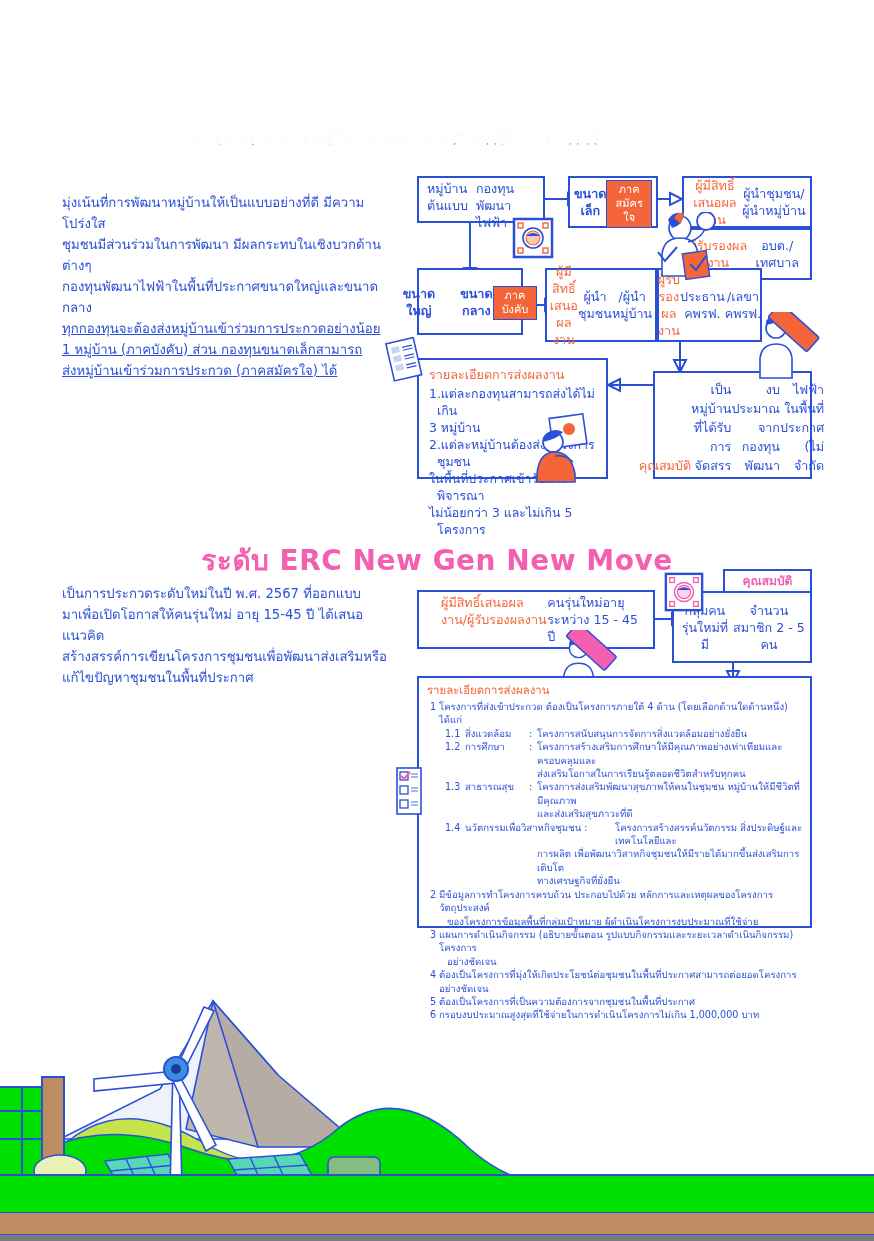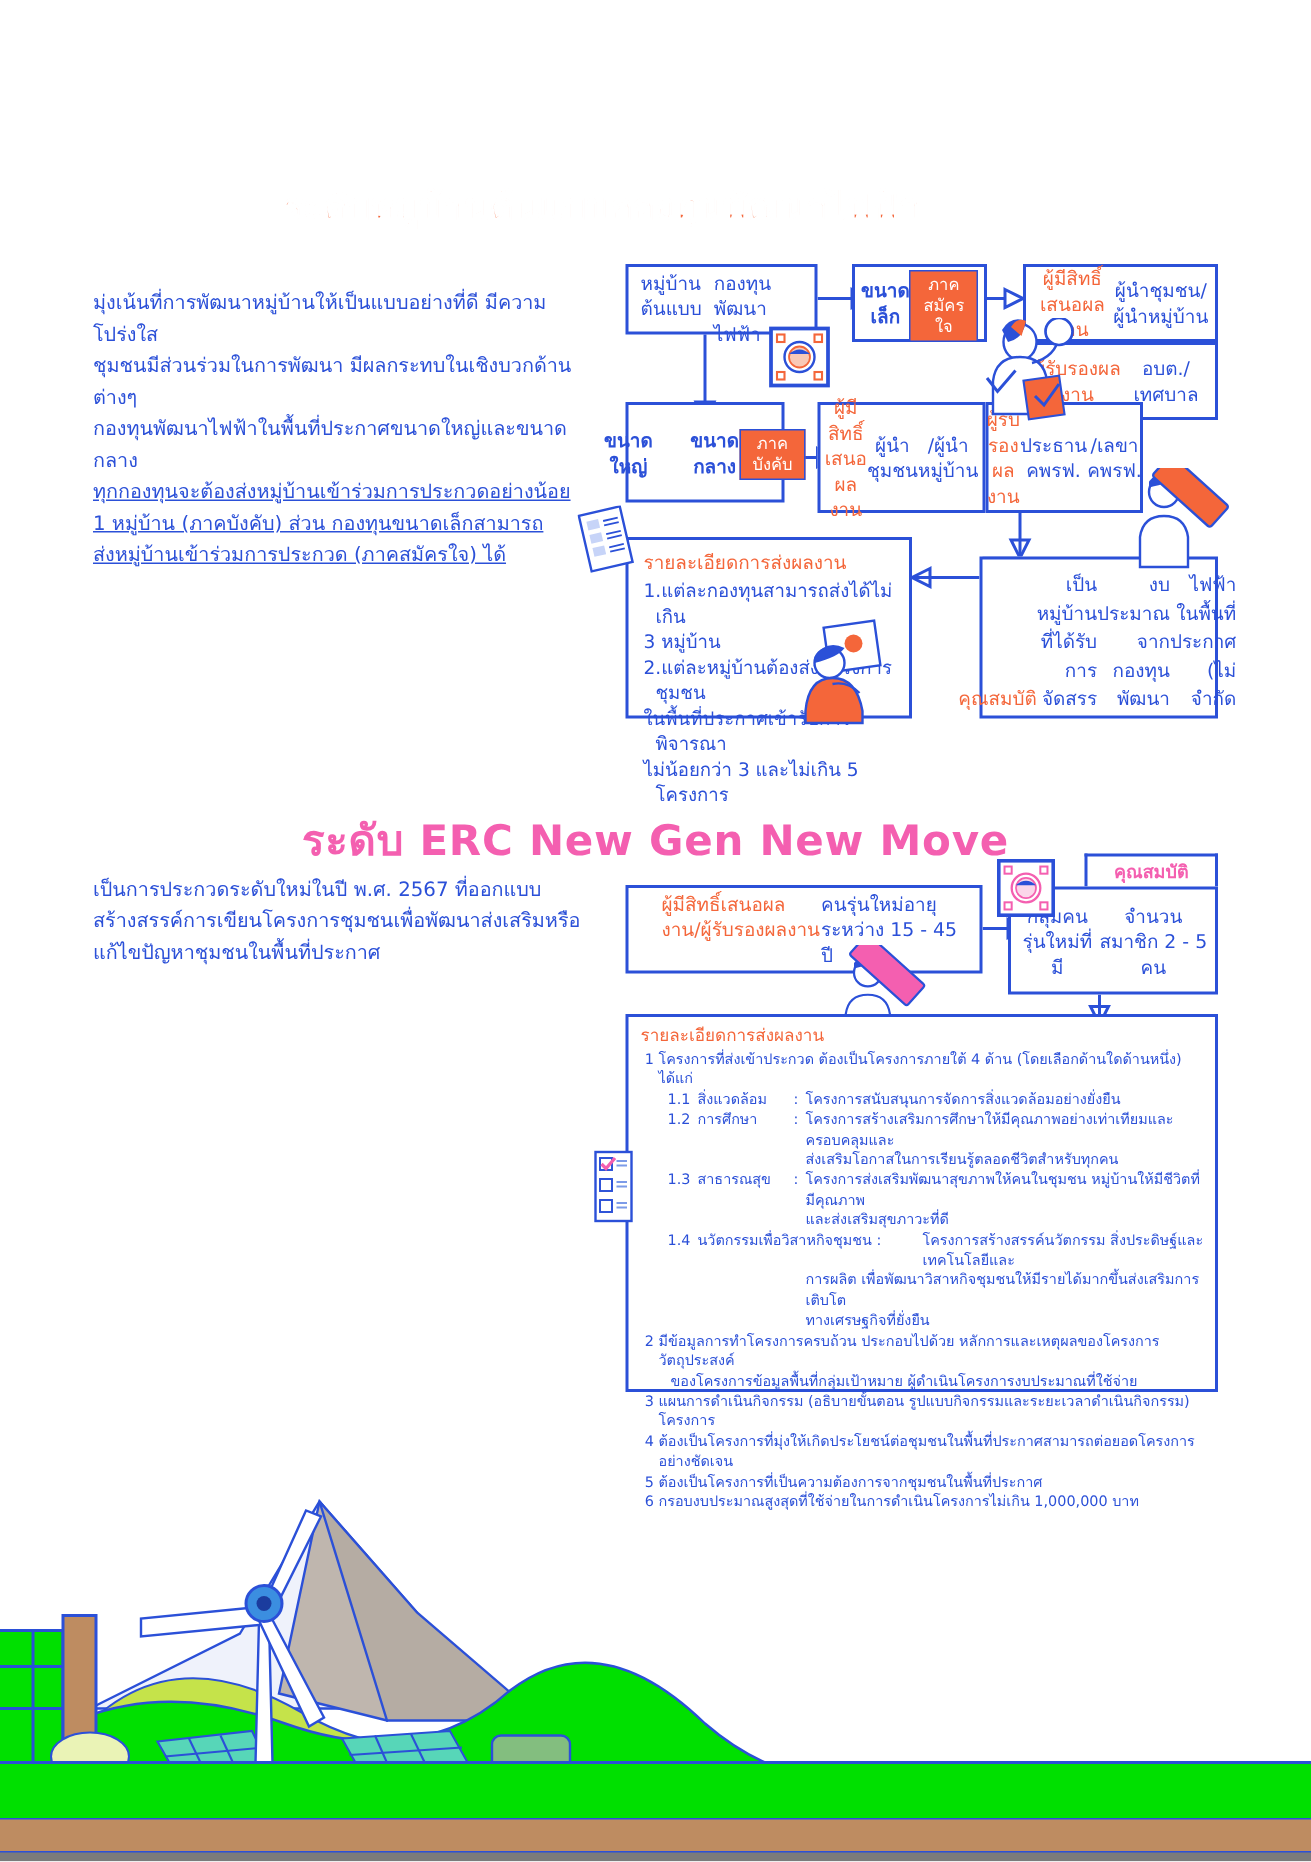--- a/index.html
+++ b/index.html
@@ -281,20 +281,21 @@
     </g>
     <path d="M18 26 q8 -12 20 -6 q-4 6 -20 10 z" fill="#2B50D8"></path>
     <path d="M12 62 q2 -22 18 -22 q16 0 20 22 l0 8 l-38 0 z" fill="#F4663A" stroke="#2B50D8" stroke-width="1.6"></path>
     <path d="M30 44 q10 -2 18 6" fill="none" stroke="#2B50D8" stroke-width="1.6"></path>
   </svg>
 
   <div class="title title-pink">ระดับ ERC New Gen New Move</div>
 
   <div class="para" id="para-2">
     <p>เป็นการประกวดระดับใหม่ในปี พ.ศ. 2567 ที่ออกแบบ</p>
+    <p>มาเพื่อเปิดโอกาสให้คนรุ่นใหม่ อายุ 15-45 ปี ได้เสนอแนวคิด</p>
     <p>สร้างสรรค์การเขียนโครงการชุมชนเพื่อพัฒนาส่งเสริมหรือ</p>
     <p>แก้ไขปัญหาชุมชนในพื้นที่ประกาศ</p>
   </div>
 
   <svg class="wires">
     <g stroke="#2B50D8" stroke-width="2" fill="none">
       <line x1="655" y1="619" x2="672" y2="619"></line>
       <line x1="733" y1="663" x2="733" y2="683"></line>
       <line x1="733" y1="683" x2="812" y2="683"></line>
     </g>
@@ -401,20 +402,24 @@
     </div>
     <div class="row">
       <span style="flex:0 0 20px;"></span>
       <span class="col">ของโครงการข้อมูลพื้นที่กลุ่มเป้าหมาย ผู้ดำเนินโครงการงบประมาณที่ใช้จ่าย</span>
     </div>
 
     <div class="row">
       <span class="n">3</span>
       <span class="col">แผนการดำเนินกิจกรรม (อธิบายขั้นตอน รูปแบบกิจกรรมและระยะเวลาดำเนินกิจกรรม) โครงการ</span>
     </div>
+    <div class="row">
+      <span style="flex:0 0 20px;"></span>
+      <span class="col">อย่างชัดเจน</span>
+    </div>
 
     <div class="row">
       <span class="n">4</span>
       <span class="col">ต้องเป็นโครงการที่มุ่งให้เกิดประโยชน์ต่อชุมชนในพื้นที่ประกาศสามารถต่อยอดโครงการอย่างชัดเจน</span>
     </div>
 
     <div class="row">
       <span class="n">5</span>
       <span class="col">ต้องเป็นโครงการที่เป็นความต้องการจากชุมชนในพื้นที่ประกาศ</span>
     </div>

